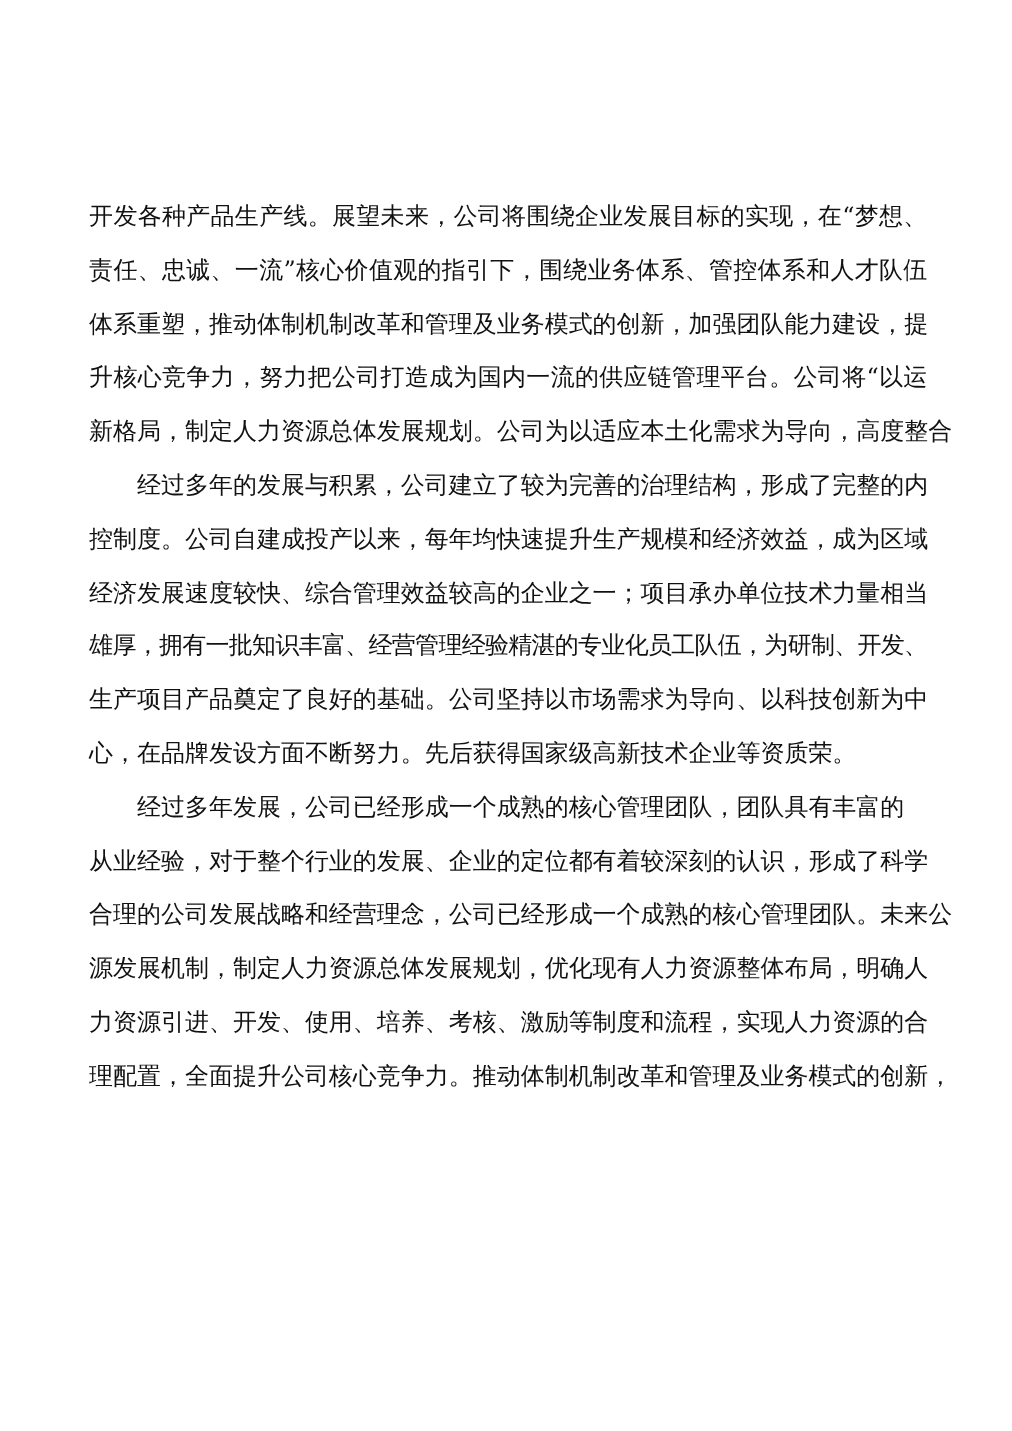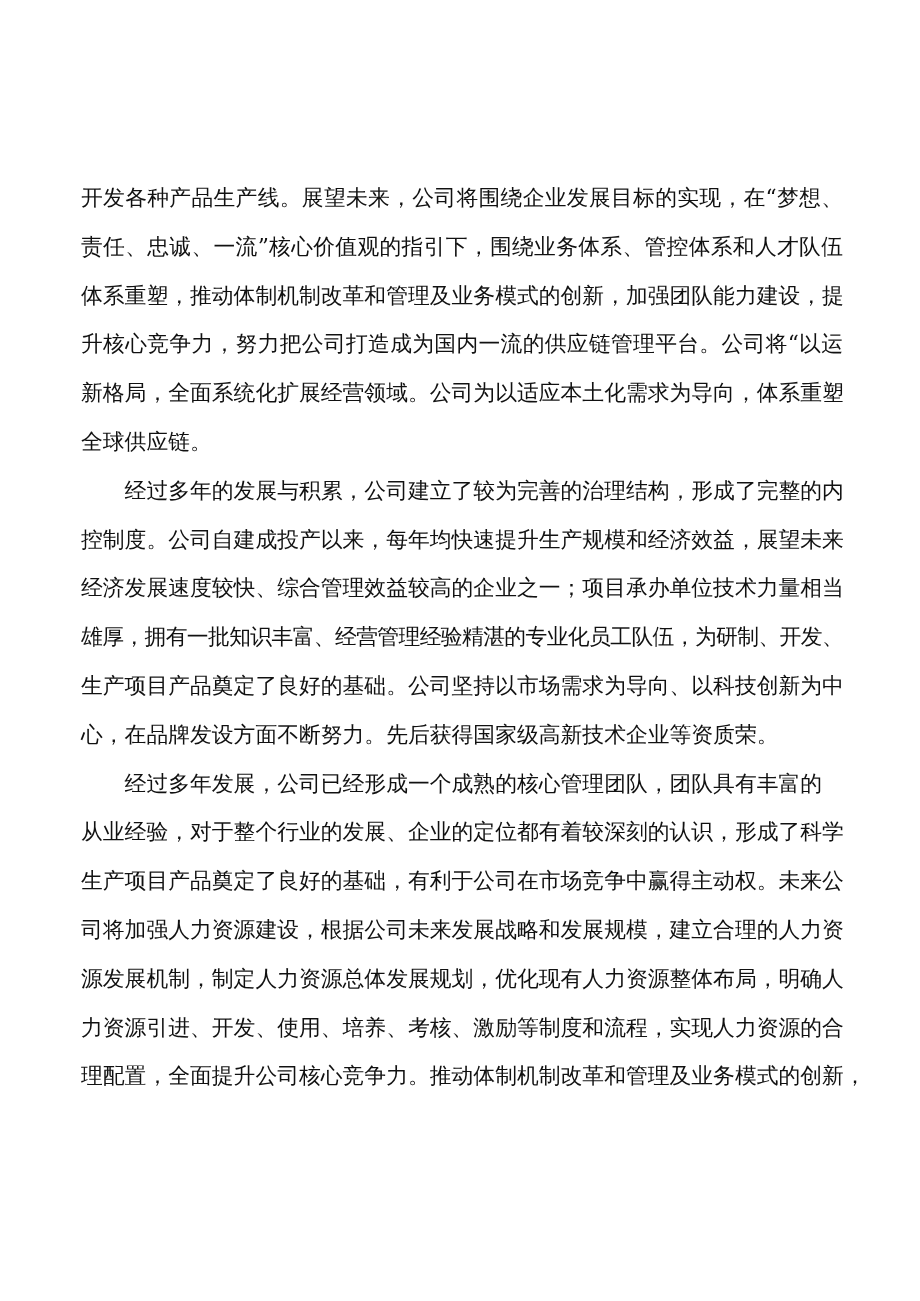--- a/index.html
+++ b/index.html
@@ -54,36 +54,34 @@
 </head>
 <body>
 
 <div class="page">
 
   <div class="paragraph">
     <div class="line">开发各种产品生产线。展望未来，公司将围绕企业发展目标的实现，在“梦想、</div>
     <div class="line">责任、忠诚、一流”核心价值观的指引下，围绕业务体系、管控体系和人才队伍</div>
     <div class="line">体系重塑，推动体制机制改革和管理及业务模式的创新，加强团队能力建设，提</div>
     <div class="line">升核心竞争力，努力把公司打造成为国内一流的供应链管理平台。公司将“以运</div>
-    <div class="line">新格局，全面系统化扩展经营领域。公司为以适应本土化需求为导向，体系重塑</div>
-    <div class="line line--end">全球供应链。</div>
+    <div class="line">新格局，制定人力资源总体发展规划。公司为以适应本土化需求为导向，高度整合</div>
   </div>
 
   <div class="paragraph">
     <div class="line line--indent">经过多年的发展与积累，公司建立了较为完善的治理结构，形成了完整的内</div>
-    <div class="line">控制度。公司自建成投产以来，每年均快速提升生产规模和经济效益，展望未来</div>
+    <div class="line">控制度。公司自建成投产以来，每年均快速提升生产规模和经济效益，成为区域</div>
     <div class="line">经济发展速度较快、综合管理效益较高的企业之一；项目承办单位技术力量相当</div>
     <div class="line line--tight">雄厚，拥有一批知识丰富、经营管理经验精湛的专业化员工队伍，为研制、开发、</div>
     <div class="line">生产项目产品奠定了良好的基础。公司坚持以市场需求为导向、以科技创新为中</div>
     <div class="line line--end">心，在品牌发设方面不断努力。先后获得国家级高新技术企业等资质荣。</div>
   </div>
 
   <div class="paragraph">
     <div class="line line--indent line--end">经过多年发展，公司已经形成一个成熟的核心管理团队，团队具有丰富的</div>
     <div class="line">从业经验，对于整个行业的发展、企业的定位都有着较深刻的认识，形成了科学</div>
-    <div class="line">生产项目产品奠定了良好的基础，有利于公司在市场竞争中赢得主动权。未来公</div>
-    <div class="line">司将加强人力资源建设，根据公司未来发展战略和发展规模，建立合理的人力资</div>
+    <div class="line">合理的公司发展战略和经营理念，公司已经形成一个成熟的核心管理团队。未来公</div>
     <div class="line">源发展机制，制定人力资源总体发展规划，优化现有人力资源整体布局，明确人</div>
     <div class="line">力资源引进、开发、使用、培养、考核、激励等制度和流程，实现人力资源的合</div>
     <div class="line">理配置，全面提升公司核心竞争力。推动体制机制改革和管理及业务模式的创新，</div>
   </div>
 
 </div>
 
 </body></html>

